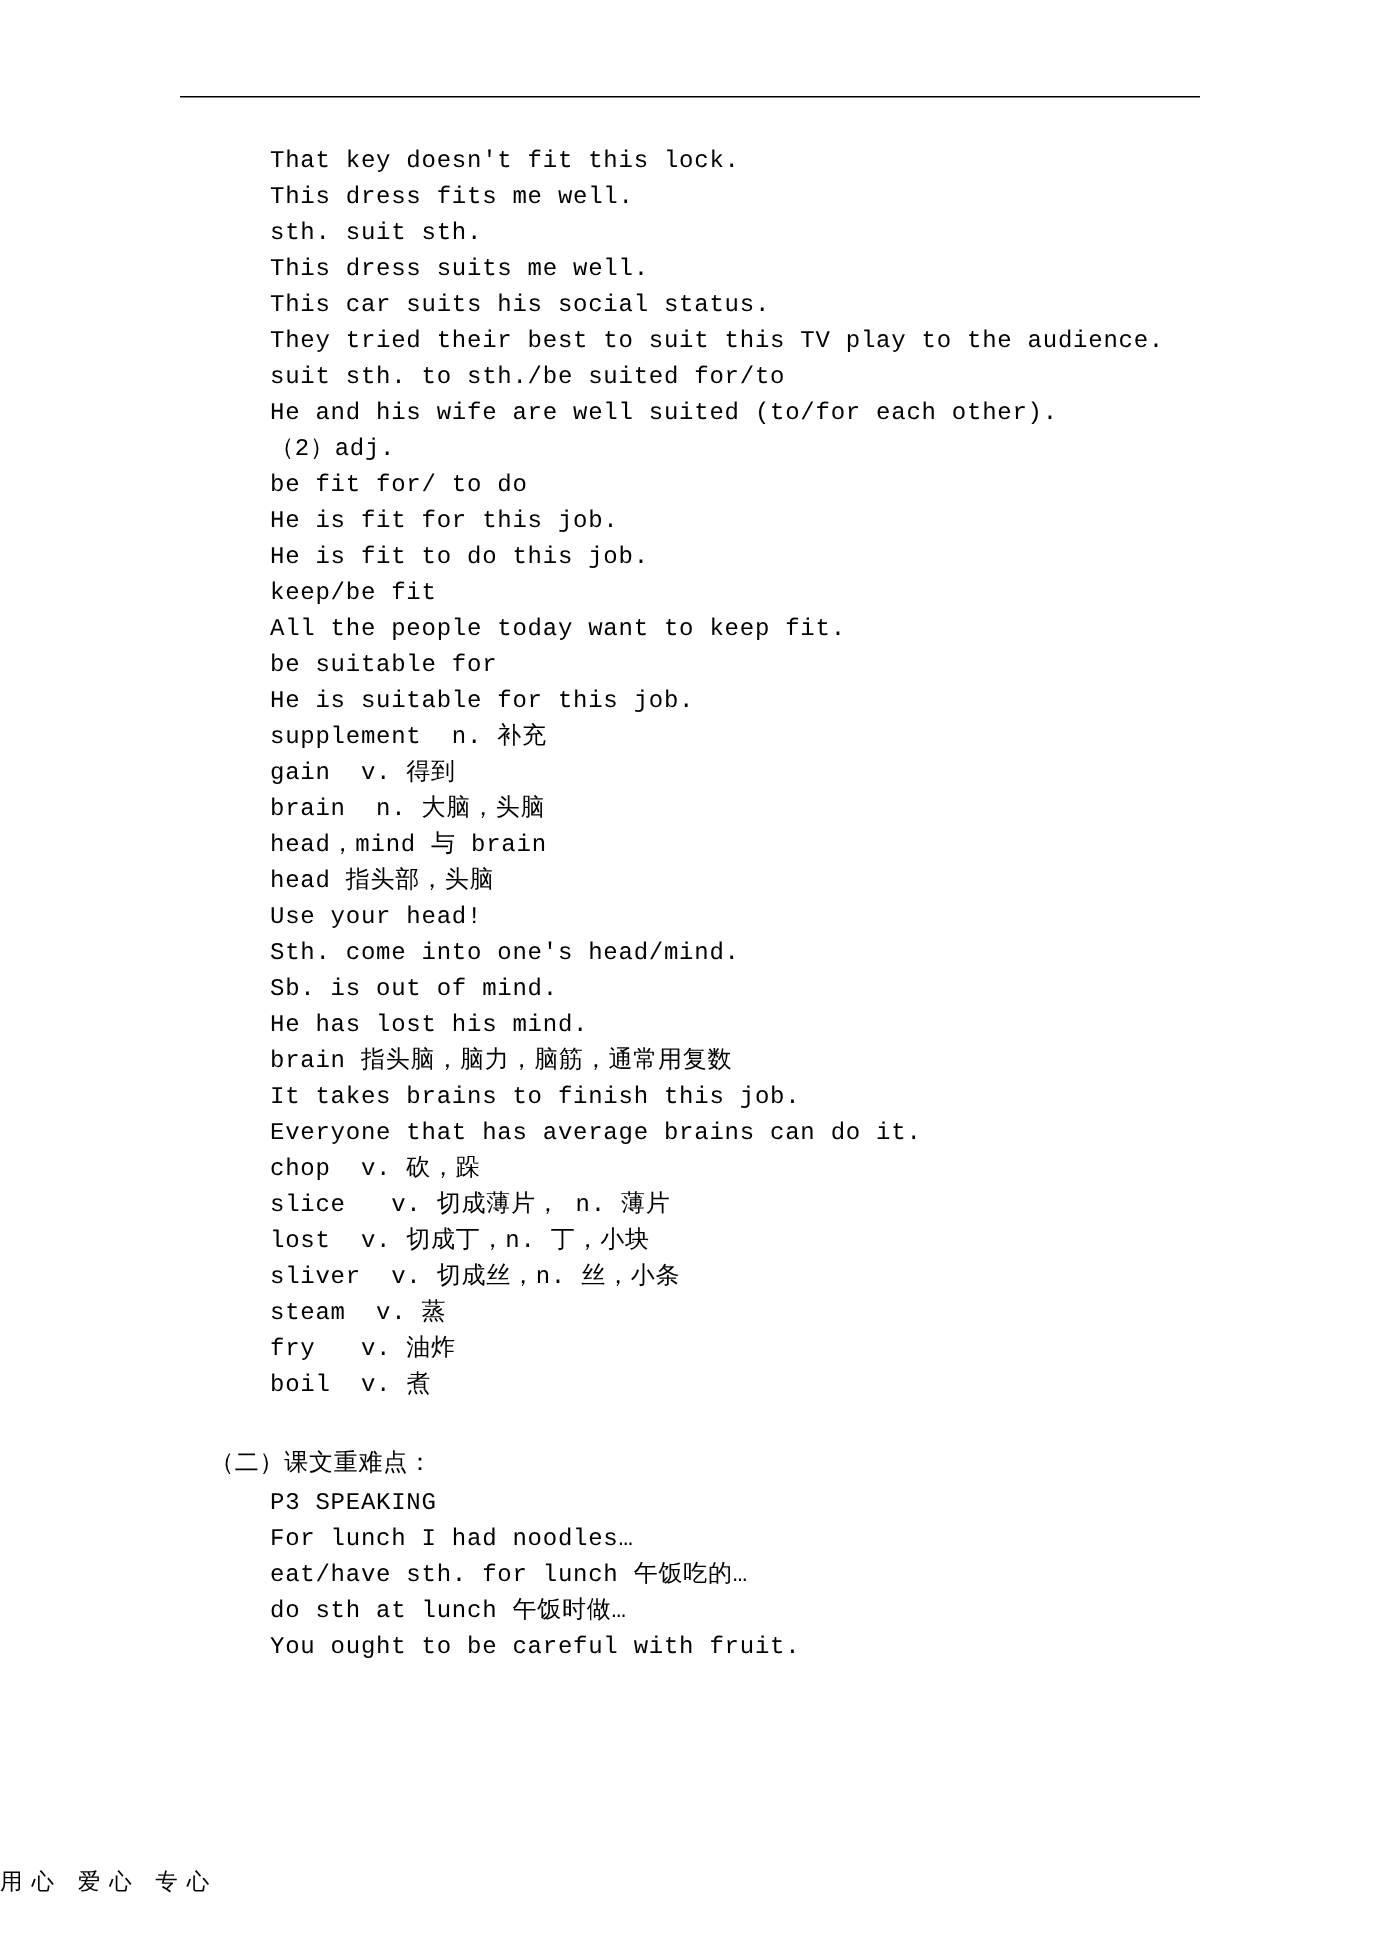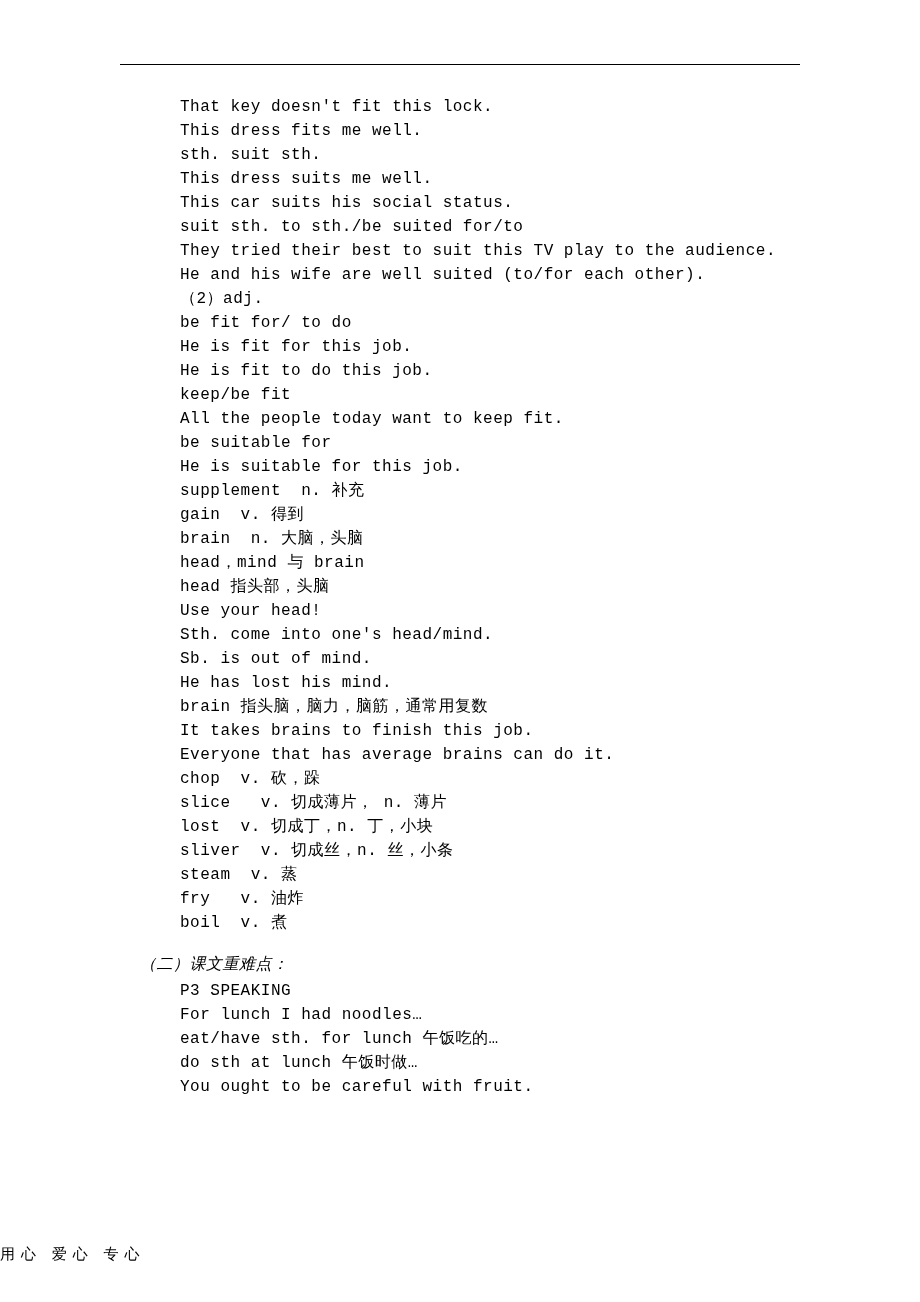--- a/index.html
+++ b/index.html
@@ -27,23 +27,22 @@
     color: #000;
     font-family: "Courier New", "SimSun", monospace;
   }
   .line {
     white-space: pre;
     padding-left: 60px;
     letter-spacing: 0.5px;
   }
   .section-head {
     padding-left: 20px;
-    margin-top: 18px;
+    margin-top: 29px;
     margin-bottom: 2px;
-    font-style: italic;
   }
   .footer {
     position: absolute;
     bottom: 38px;
     left: 0;
     width: 920px;
     font-size: 15px;
     font-family: "SimSun", "宋体", serif;
     letter-spacing: 6px;
     color: #000;
@@ -54,22 +53,22 @@
 
 <div class="page">
   <hr class="hr-top">
   <div class="content">
 
     <div class="line">That key doesn't fit this lock.</div>
     <div class="line">This dress fits me well.</div>
     <div class="line">sth. suit sth.</div>
     <div class="line">This dress suits me well.</div>
     <div class="line">This car suits his social status.</div>
+    <div class="line">They tried their best to suit this TV play to the audience.</div>
     <div class="line">suit sth. to sth./be suited for/to</div>
-    <div class="line">They tried their best to suit this TV play to the audience.</div>
     <div class="line">He and his wife are well suited (to/for each other).</div>
     <div class="line">（2）adj.</div>
     <div class="line">be fit for/ to do</div>
     <div class="line">He is fit for this job.</div>
     <div class="line">He is fit to do this job.</div>
     <div class="line">keep/be fit</div>
     <div class="line">All the people today want to keep fit.</div>
     <div class="line">be suitable for</div>
     <div class="line">He is suitable for this job.</div>
     <div class="line">supplement  n. 补充</div>

